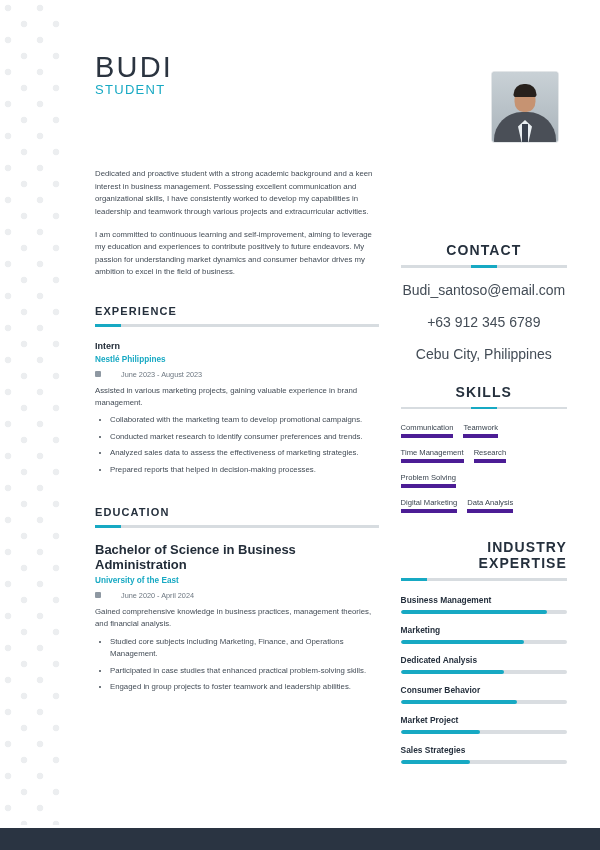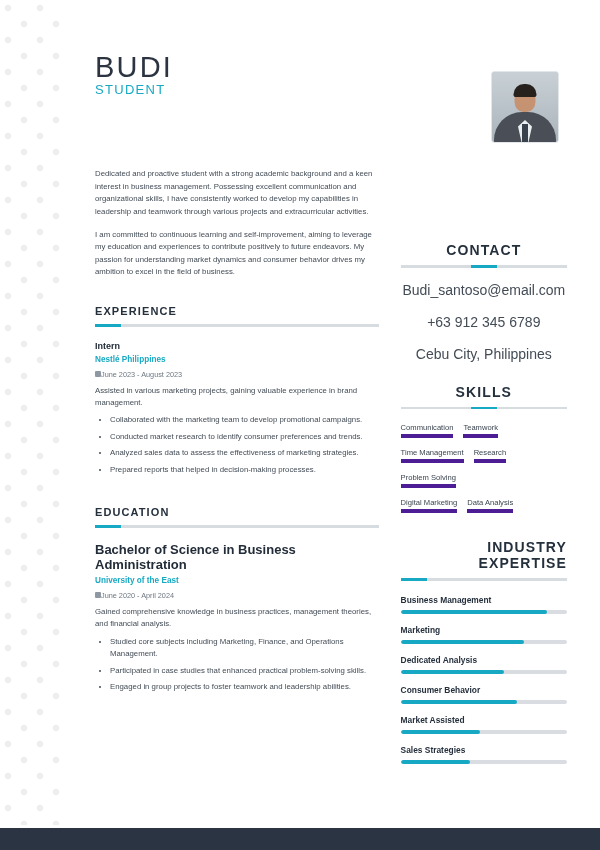--- a/index.html
+++ b/index.html
@@ -89,21 +89,21 @@
 
   .sec-title{
     font-size:11px;font-weight:bold;letter-spacing:1.1px;color:#25303d;text-transform:uppercase;
   }
   .rule{height:2.5px;background:#d7dce0;margin-top:7px;position:relative;}
   .rule::after{content:"";position:absolute;left:0;top:0;height:2.5px;width:26px;background:#17a9c3;}
 
   .entry{margin-top:14px;}
   .entry-title{font-size:9px;font-weight:bold;color:#232d39;}
   .entry-org{font-size:8.2px;font-weight:bold;color:#17a9c3;margin-top:4px;}
-  .entry-date{font-size:7.3px;color:#6d7781;margin-top:6px;display:flex;align-items:center;gap:0;}
+  .entry-date{font-size:7.3px;color:#6d7781;margin-top:6px;display:flex;align-items:center;gap:20px;}
   .cal{width:6px;height:6px;background:#8e98a2;border-radius:1px;display:inline-block;}
   .entry-desc{font-size:7.8px;line-height:1.6;color:#434c56;margin-top:6px;}
   ul.bullets{margin:5px 0 0 0;padding-left:15px;}
   ul.bullets li{font-size:7.8px;line-height:1.6;color:#434c56;margin-bottom:4px;}
   ul.bullets li::marker{font-size:7px;}
 
   .edu-title{font-size:13px;font-weight:bold;color:#232d39;}
 
   
   .r-sec{margin-bottom:22px;}
@@ -261,21 +261,21 @@
                   <i style="width: 62%;"></i>
                 </div>
             </div>
             <div class="exp-item">
               <div class="exp-name">Consumer Behavior</div>
               <div class="bar">
                   <i style="width: 70%;"></i>
                 </div>
             </div>
             <div class="exp-item">
-              <div class="exp-name">Market Assisted</div>
+              <div class="exp-name">Market Project</div>
               <div class="bar">
                   <i style="width: 48%;"></i>
                 </div>
             </div>
             <div class="exp-item">
               <div class="exp-name">Sales Strategies</div>
               <div class="bar">
                   <i style="width: 42%;"></i>
                 </div>
             </div>

